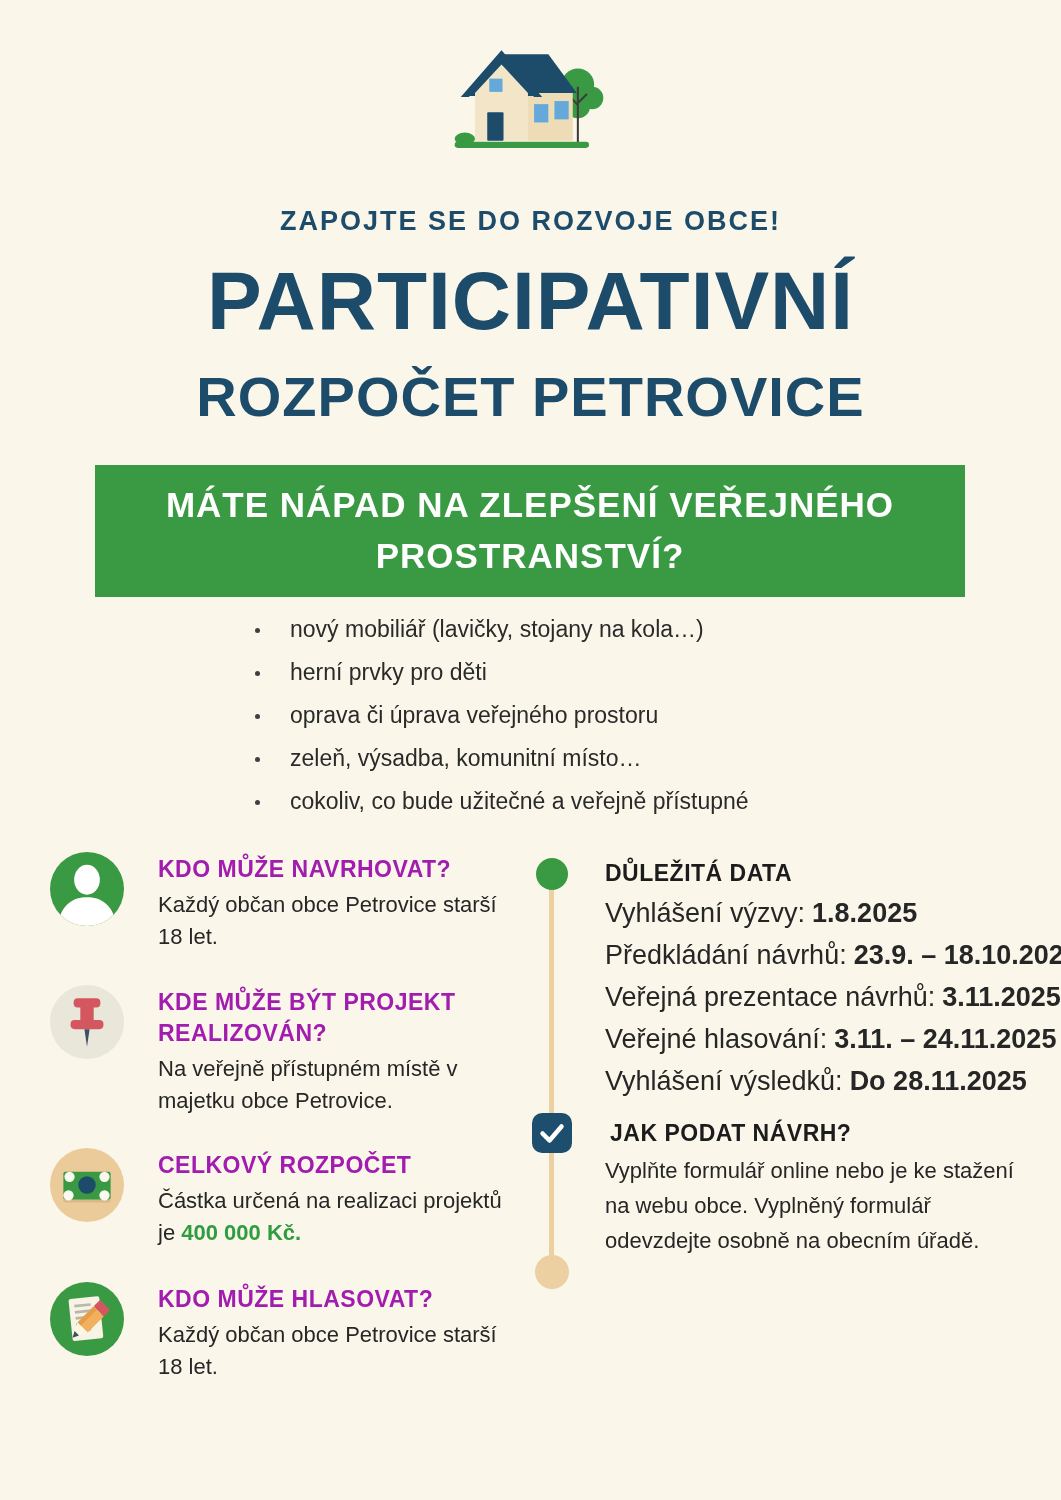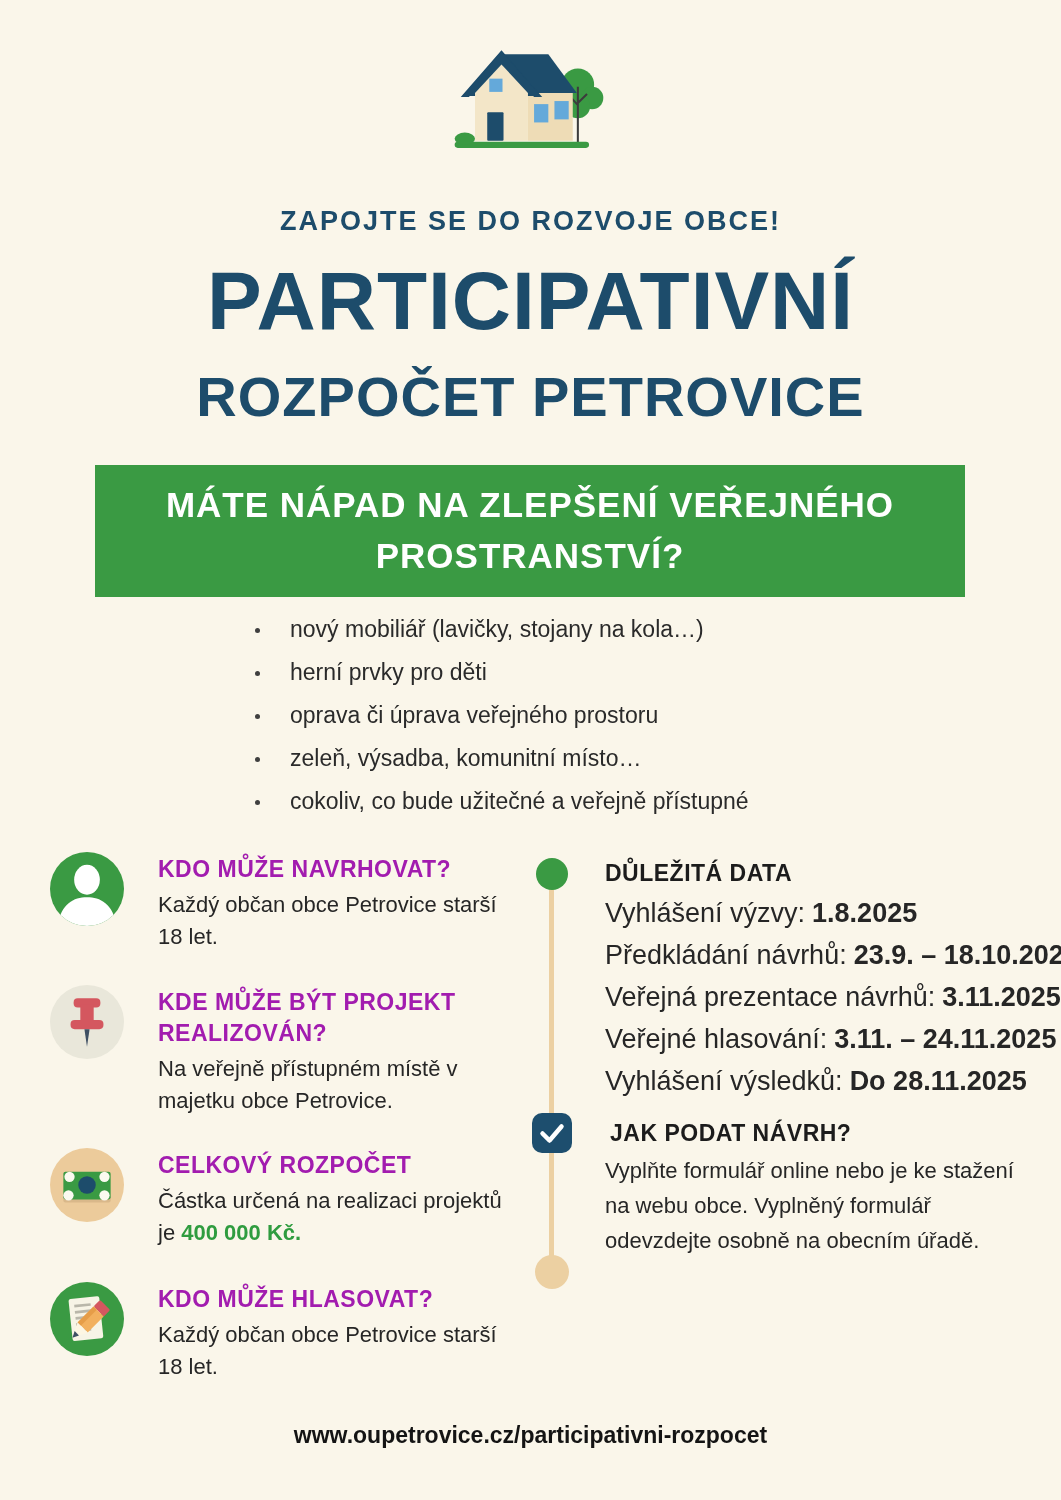--- a/index.html
+++ b/index.html
@@ -248,15 +248,14 @@
     <div class="date-row"><span class="lbl">Vyhlášení výzvy:</span><b>1.8.2025</b></div>
     <div class="date-row"><span class="lbl">Předkládání návrhů:</span><b>23.9. – 18.10.2025</b></div>
     <div class="date-row"><span class="lbl">Veřejná prezentace návrhů:</span><b>3.11.2025</b></div>
     <div class="date-row"><span class="lbl">Veřejné hlasování:</span><b>3.11. – 24.11.2025</b></div>
     <div class="date-row"><span class="lbl">Vyhlášení výsledků:</span><b>Do 28.11.2025</b></div>
   </div>
 
   <h3 class="abs how-title">JAK PODAT NÁVRH?</h3>
   <p class="abs how-body">Vyplňte formulář online nebo je ke stažení na webu obce. Vyplněný formulář odevzdejte osobně na obecním úřadě.</p>
 
-  <div class="abs footer">www.oupetrovice.cz/participativni-rozpocet</div>
 
 </div>
 
 </body></html>

